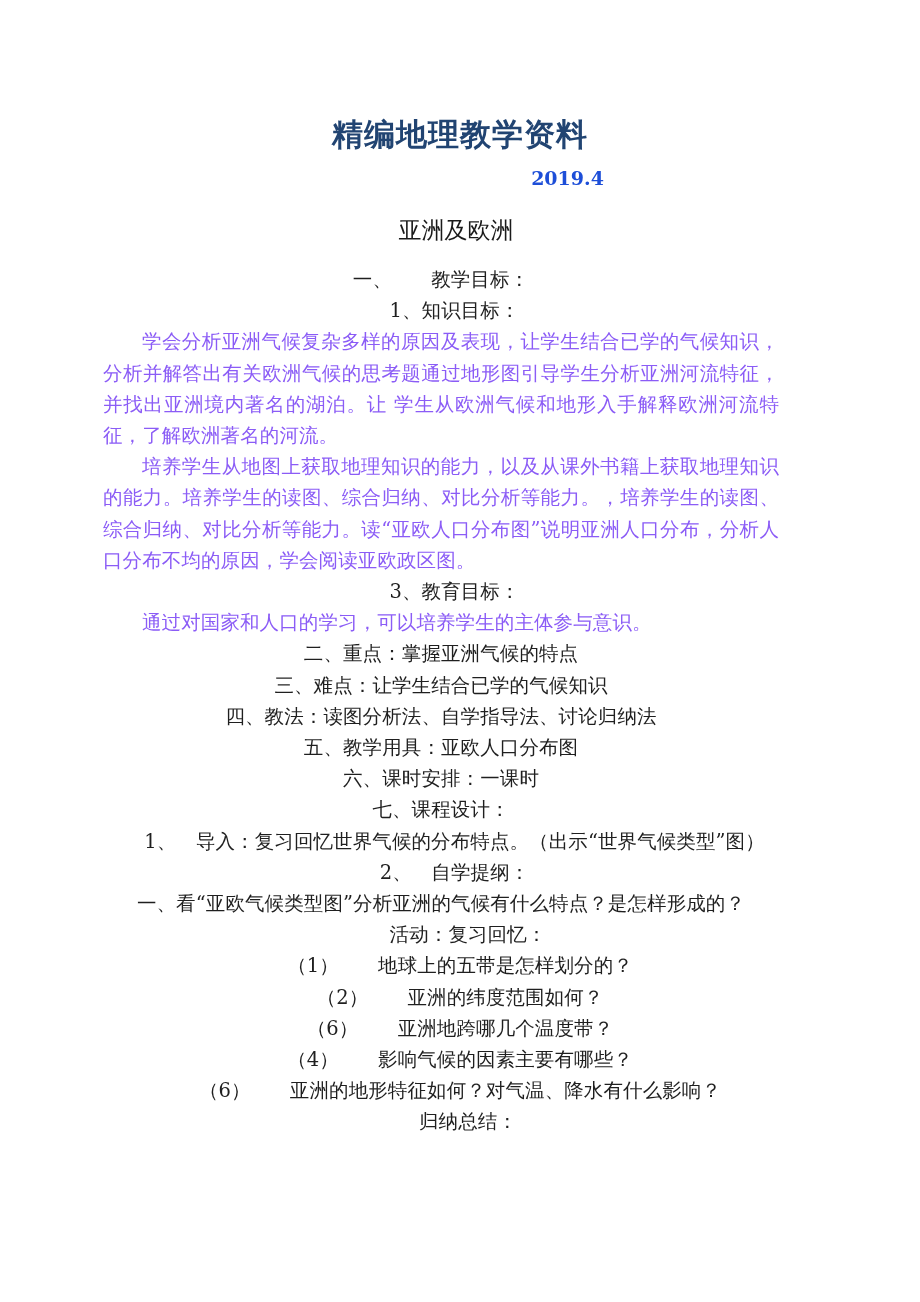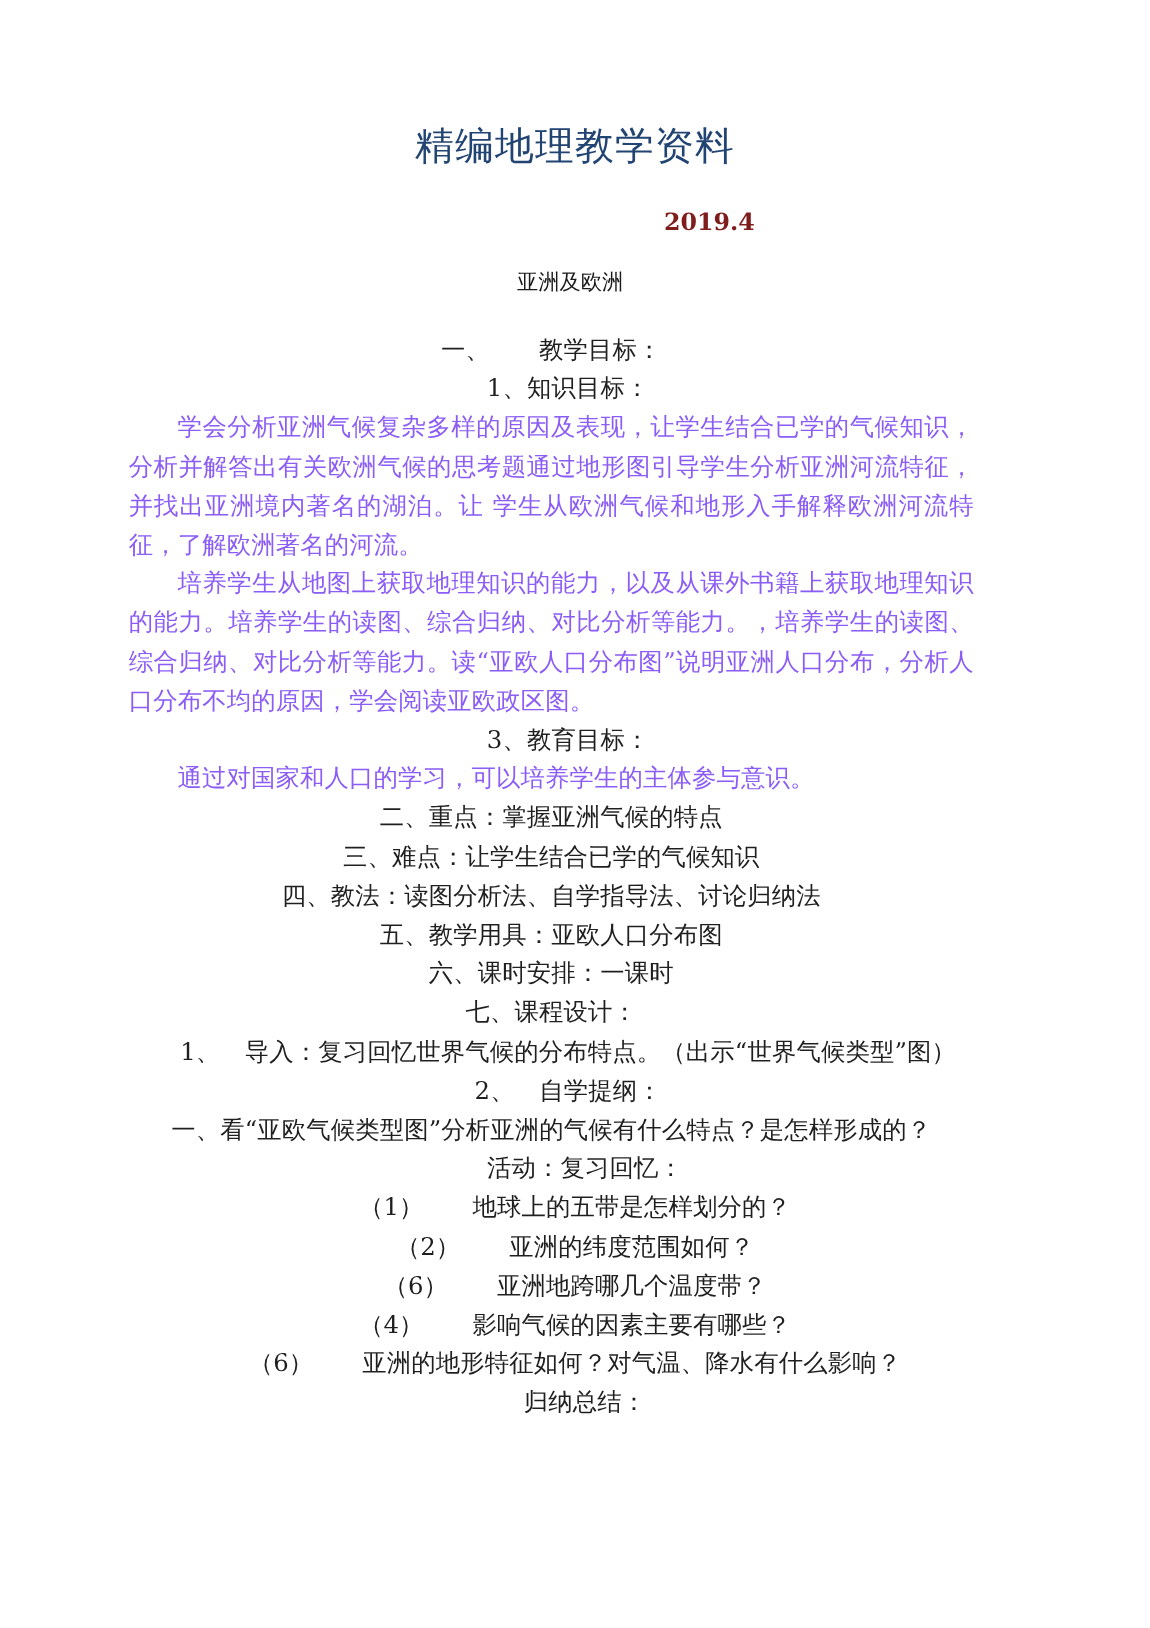--- a/index.html
+++ b/index.html
@@ -24,52 +24,52 @@
     width: 920px;
     height: 1302px;
     background: #ffffff;
     box-sizing: border-box;
   }
 
   
   .doc-title {
     position: absolute;
     left: 0;
-    top: 99px;
+    top: 116px;
     width: 920px;
     text-align: center;
     font-size: 31px;
-    font-weight: normal;
+    font-weight: bold;
     letter-spacing: 1px;
     color: #1f3d६4;
     color: #214472;
     line-height: 1.2;
   }
   .doc-date {
     position: absolute;
     left: 0;
     top: 167px;
     width: 920px;
     text-align: center;
     padding-left: 215px;
     box-sizing: border-box;
     font-size: 19px;
     font-weight: bold;
-    color: #7f1d1d;
+    color: #1d4ed8;
     line-height: 1.2;
   }
   .doc-subtitle {
     position: absolute;
     left: 0;
     top: 216px;
     width: 920px;
     text-align: center;
     padding-right: 8px;
     box-sizing: border-box;
-    font-size: 17px;
+    font-size: 23px;
     font-weight: normal;
     color: #1a1a1a;
     line-height: 1.25;
   }
 
   
   .body-wrap {
     position: absolute;
     left: 103px;
     top: 264px;

